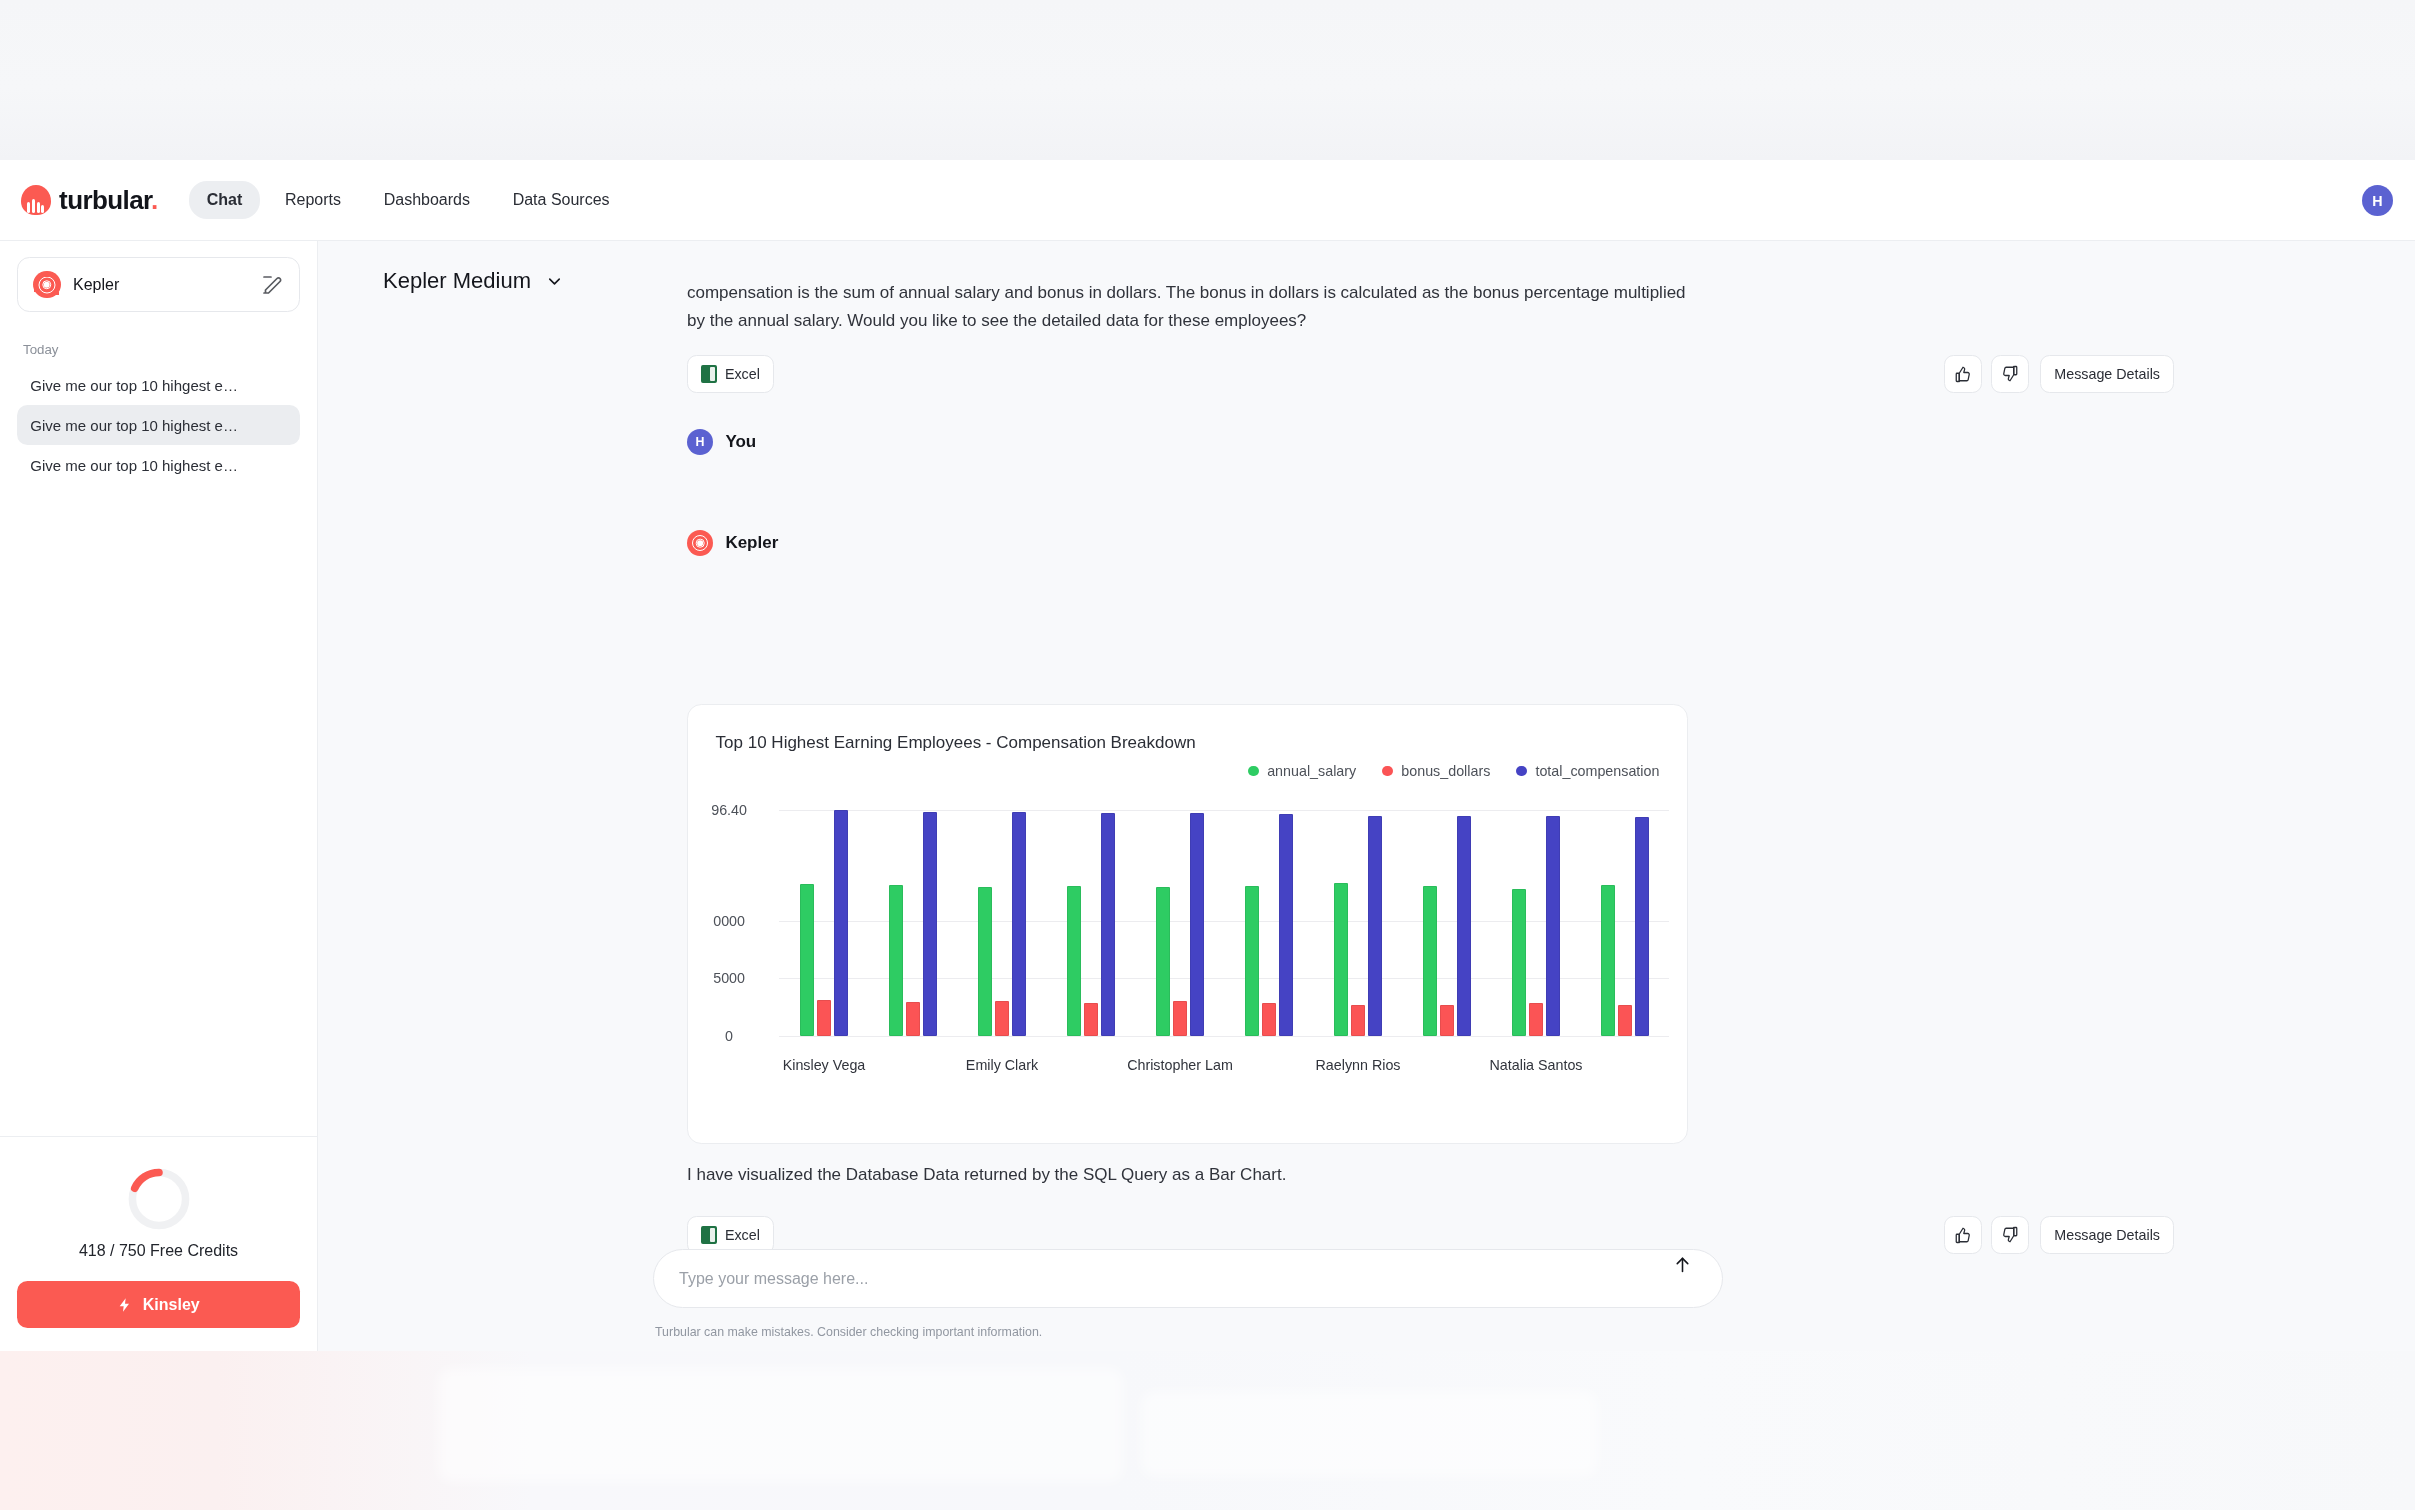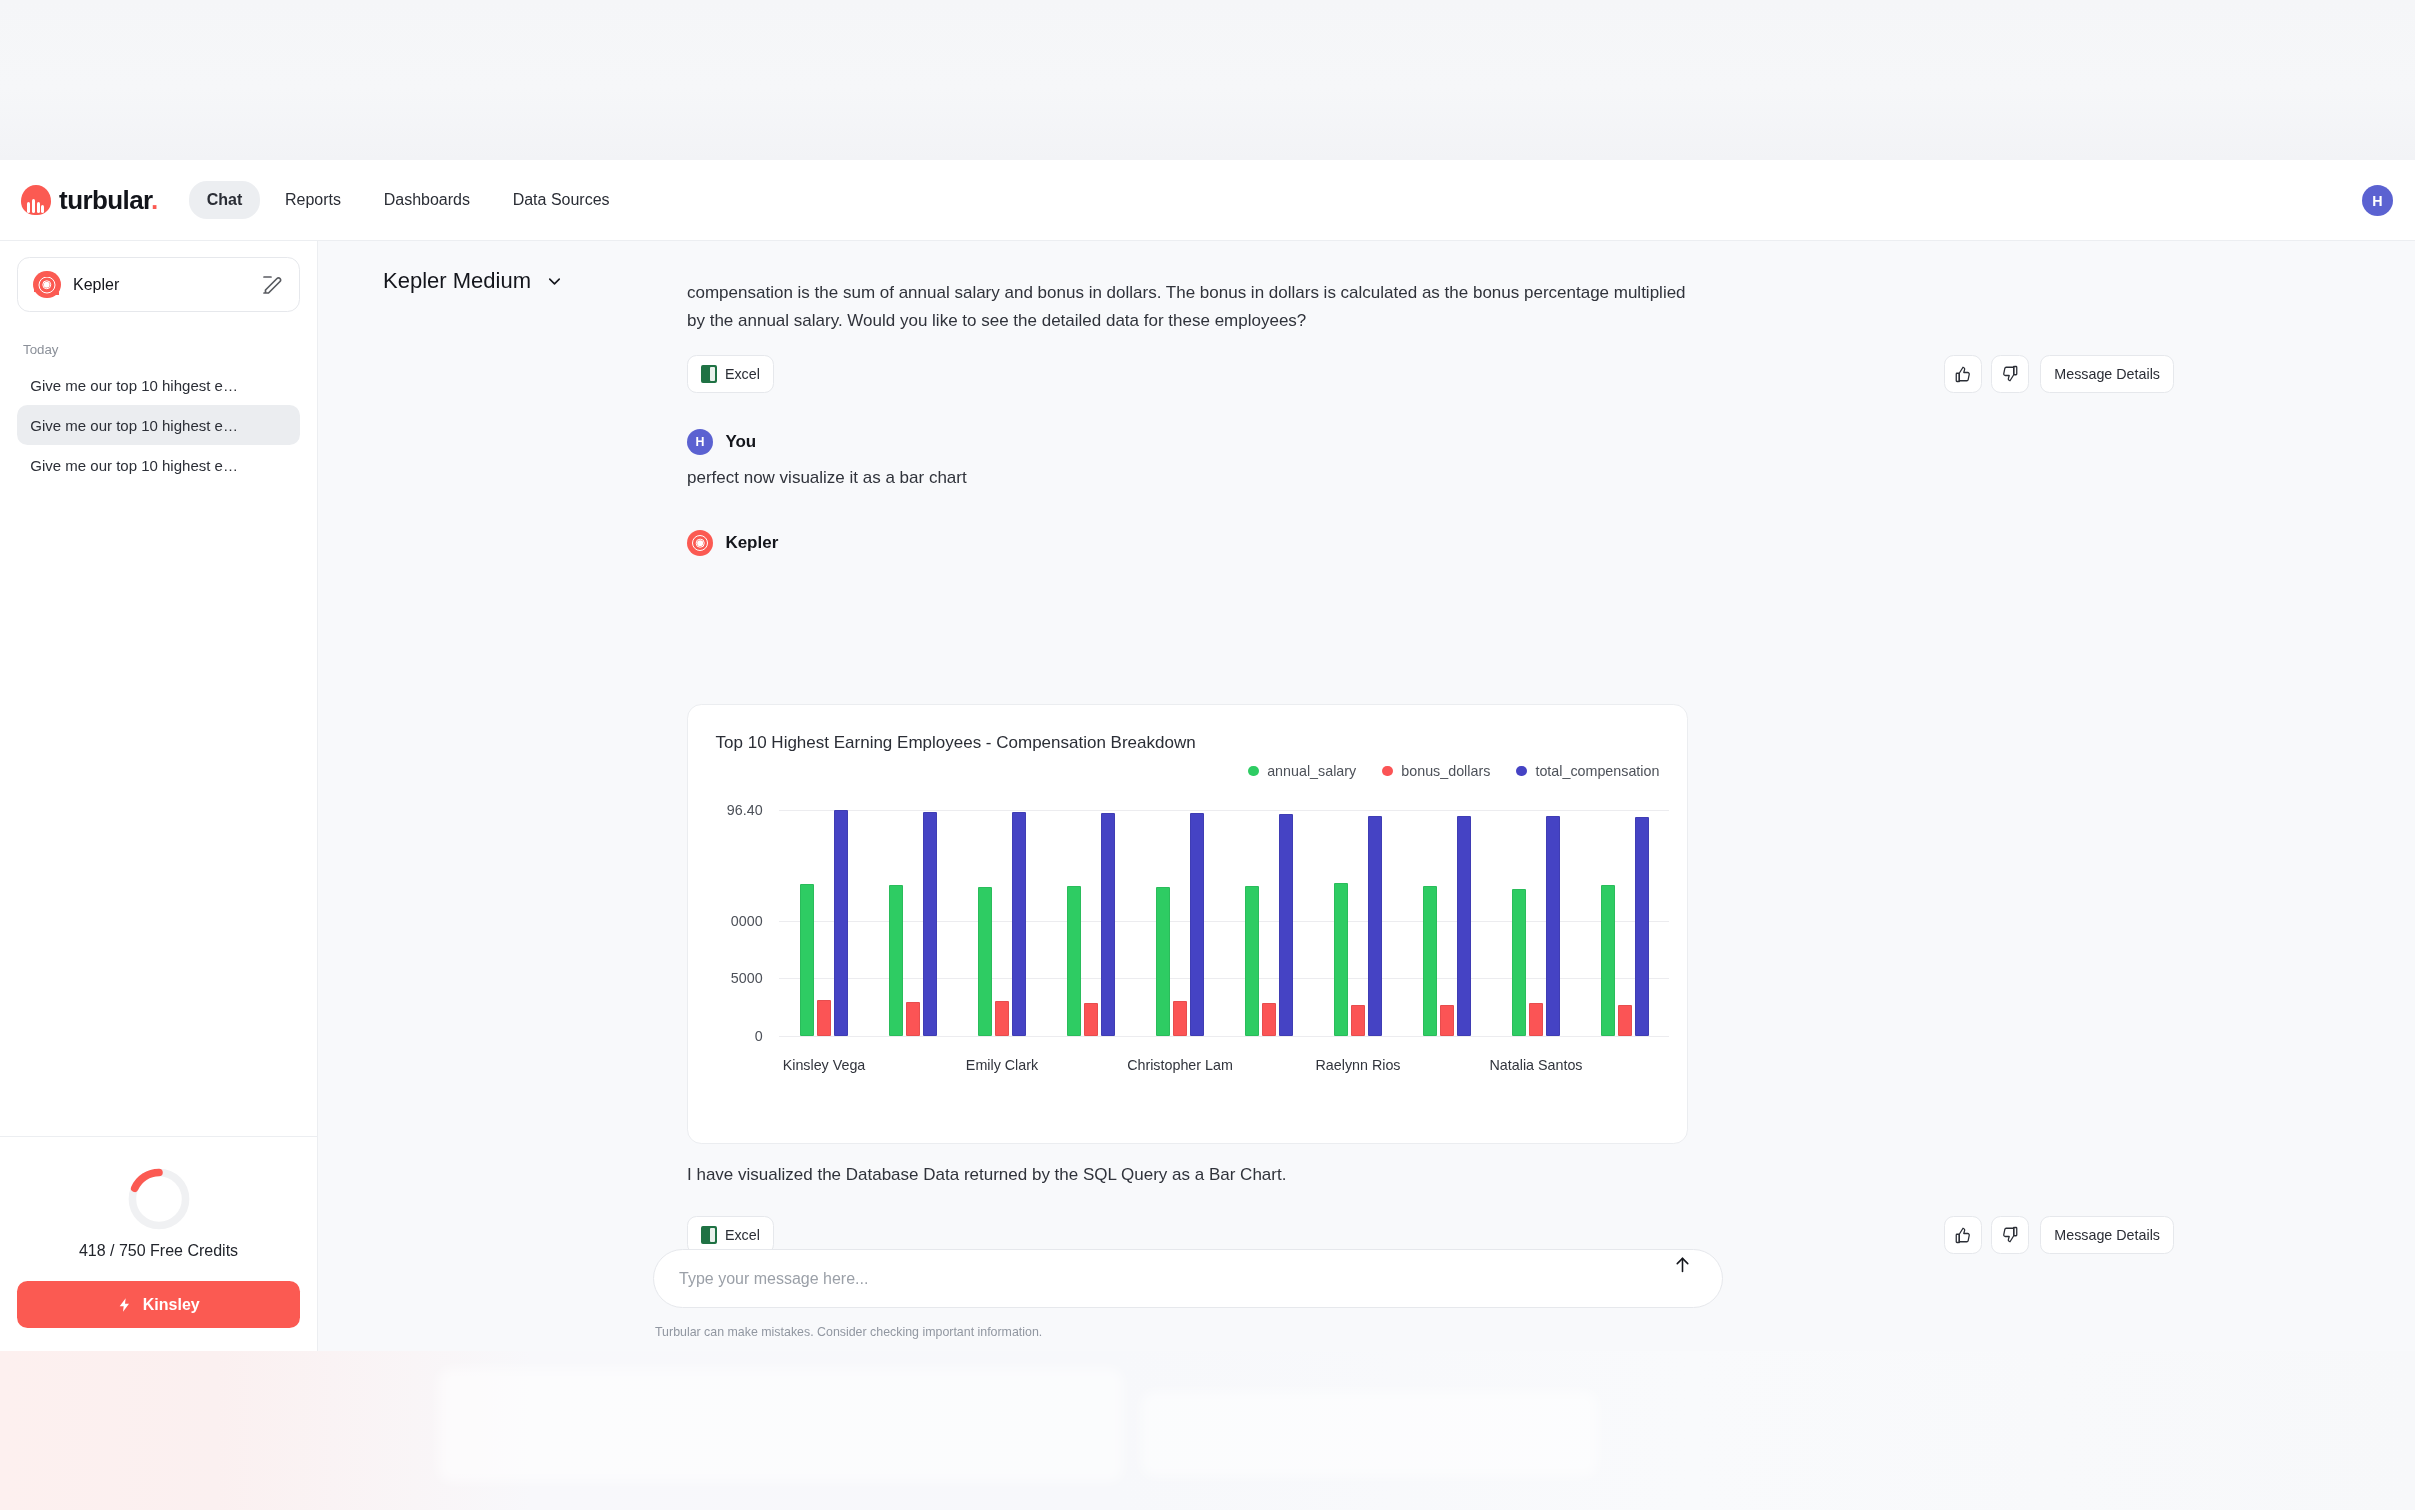--- a/index.html
+++ b/index.html
@@ -132,21 +132,21 @@
   
   #chart-card {
     position:absolute; left:369px; top:463px; width:1001px; height:440px;
     background:#fff; border:1px solid #ebedf0; border-radius:14.3px; overflow:hidden;
   }
   #chart-title { position:absolute; left:27.6px; top:27.6px; font-size:17px; color:#2b2e36; }
   #chart-legend { position:absolute; right:27.6px; top:58px; display:flex; gap:26px; align-items:center; }
   .leg { display:flex; align-items:center; gap:8.6px; font-size:14.3px; color:#4d5159; }
   .leg .dot { width:10.5px; height:10.5px; border-radius:50%; }
   #plot { position:absolute; left:0; top:99px; width:1001px; height:285px; }
-  .ylab { position:absolute; right:0; font-size:14.3px; color:#4d5159; transform:translateY(-50%); text-align:right; width:67px; }
+  .ylab { position:absolute; right:0; font-size:14.3px; color:#4d5159; transform:translateY(-50%); text-align:center; width:67px; }
   .gridline { position:absolute; height:1px; background:#ececef; }
   .bar { position:absolute; bottom:0; border-radius:1px; }
   .xlab { position:absolute; font-size:14.3px; color:#31343c; transform:translateX(-50%); white-space:nowrap; }
   
   #composer {
     position:absolute; left:335px; top:1008px; width:1070px; height:59px;
     background:#fff; border:1px solid #e6e8ec; border-radius:29.5px;
     display:flex; padding:0 25px;
   }
   #composer input {
@@ -263,21 +263,20 @@
           <div class="chip" style="margin-left:11.4px; height:38px;">
             <span>Message Details</span>
           </div>
         </div>
 
         <div class="msg" style="left:369px; top:188px; width:1001px;">
           <div class="msg-head">
             <div class="av user">H</div>
             <div class="who">You</div>
           </div>
-          <div class="msg-text">perfect now visualize it as a bar chart</div>
         </div>
 
         <div class="msg" style="left:369px; top:289px; width:1001px;">
           <div class="msg-head">
             <div class="kepler-badge" style="width:26px;height:26px;">
               <div class="ring r1" style="width:16px;height:16px;"></div>
               <div class="ring r2" style="width:8.6px;height:8.6px;"></div>
               <div class="ring r3" style="width:5.7px;height:5.7px;"></div>
             </div>
             <div class="who">Kepler</div>

